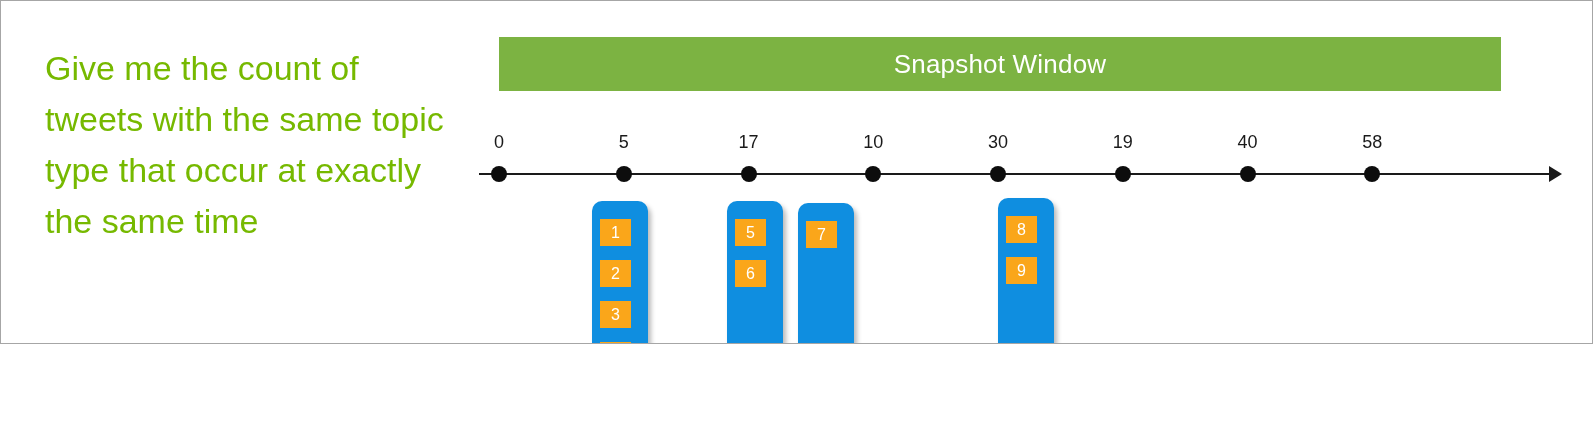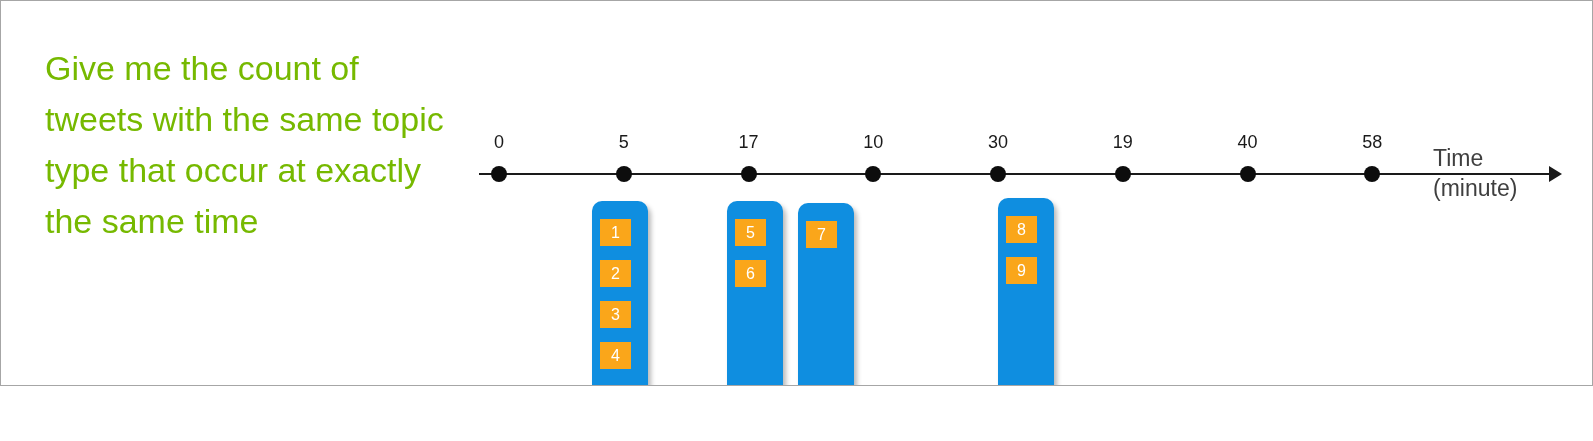--- a/index.html
+++ b/index.html
@@ -6,21 +6,21 @@
     margin: 0;
     padding: 0;
     background: #ffffff;
   }
   body {
     font-family: "Liberation Sans", sans-serif;
   }
   .slide {
     position: relative;
     width: 1593px;
-    height: 386px;
+    height: 344px;
     background: #ffffff;
     border: 1px solid #a6a6a6;
     box-sizing: border-box;
     overflow: hidden;
   }
 
   
   .caption {
     position: absolute;
     left: 44px;
@@ -139,20 +139,23 @@
     font-family: "Liberation Sans", sans-serif;
   }
 </style>
 </head>
 <body>
 
 <div class="slide">
 
   <div class="caption">Give me the count of tweets with the same topic type that occur at exactly the same time</div>
 
+  <div class="snapshot-bar">
+    <span class="label">Snapshot Window</span>
+  </div>
 
   <div class="timeline">
     <div class="axis-line"></div>
     <div class="axis-arrow"></div>
     <div id="ticks-host">
         <div class="tick" style="left: 498px;">
           <div class="tick-label">0</div>
           <div class="dot"></div>
         </div>
         <div class="tick" style="left: 622.75px;">
@@ -177,24 +180,20 @@
         </div>
         <div class="tick" style="left: 1246.5px;">
           <div class="tick-label">40</div>
           <div class="dot"></div>
         </div>
         <div class="tick" style="left: 1371.25px;">
           <div class="tick-label">58</div>
           <div class="dot"></div>
         </div>
       </div>
-    <div class="axis-title">
-      <span>Time</span>
-      <span class="line2">(minute)</span>
-    </div>
   </div>
 
   <div id="columns-host">
       <div class="column" style="left: 591px; top: 200px; height: 197px; background: rgb(15, 142, 224);">
         <div class="tile" style="top: 18px; background: rgb(250, 166, 26); color: rgb(255, 255, 255);">1</div>
         <div class="tile" style="top: 59px; background: rgb(250, 166, 26); color: rgb(255, 255, 255);">2</div>
         <div class="tile" style="top: 100px; background: rgb(250, 166, 26); color: rgb(255, 255, 255);">3</div>
         <div class="tile" style="top: 141px; background: rgb(250, 166, 26); color: rgb(255, 255, 255);">4</div>
       </div>
       <div class="column" style="left: 726px; top: 200px; height: 197px; background: rgb(15, 142, 224);">

